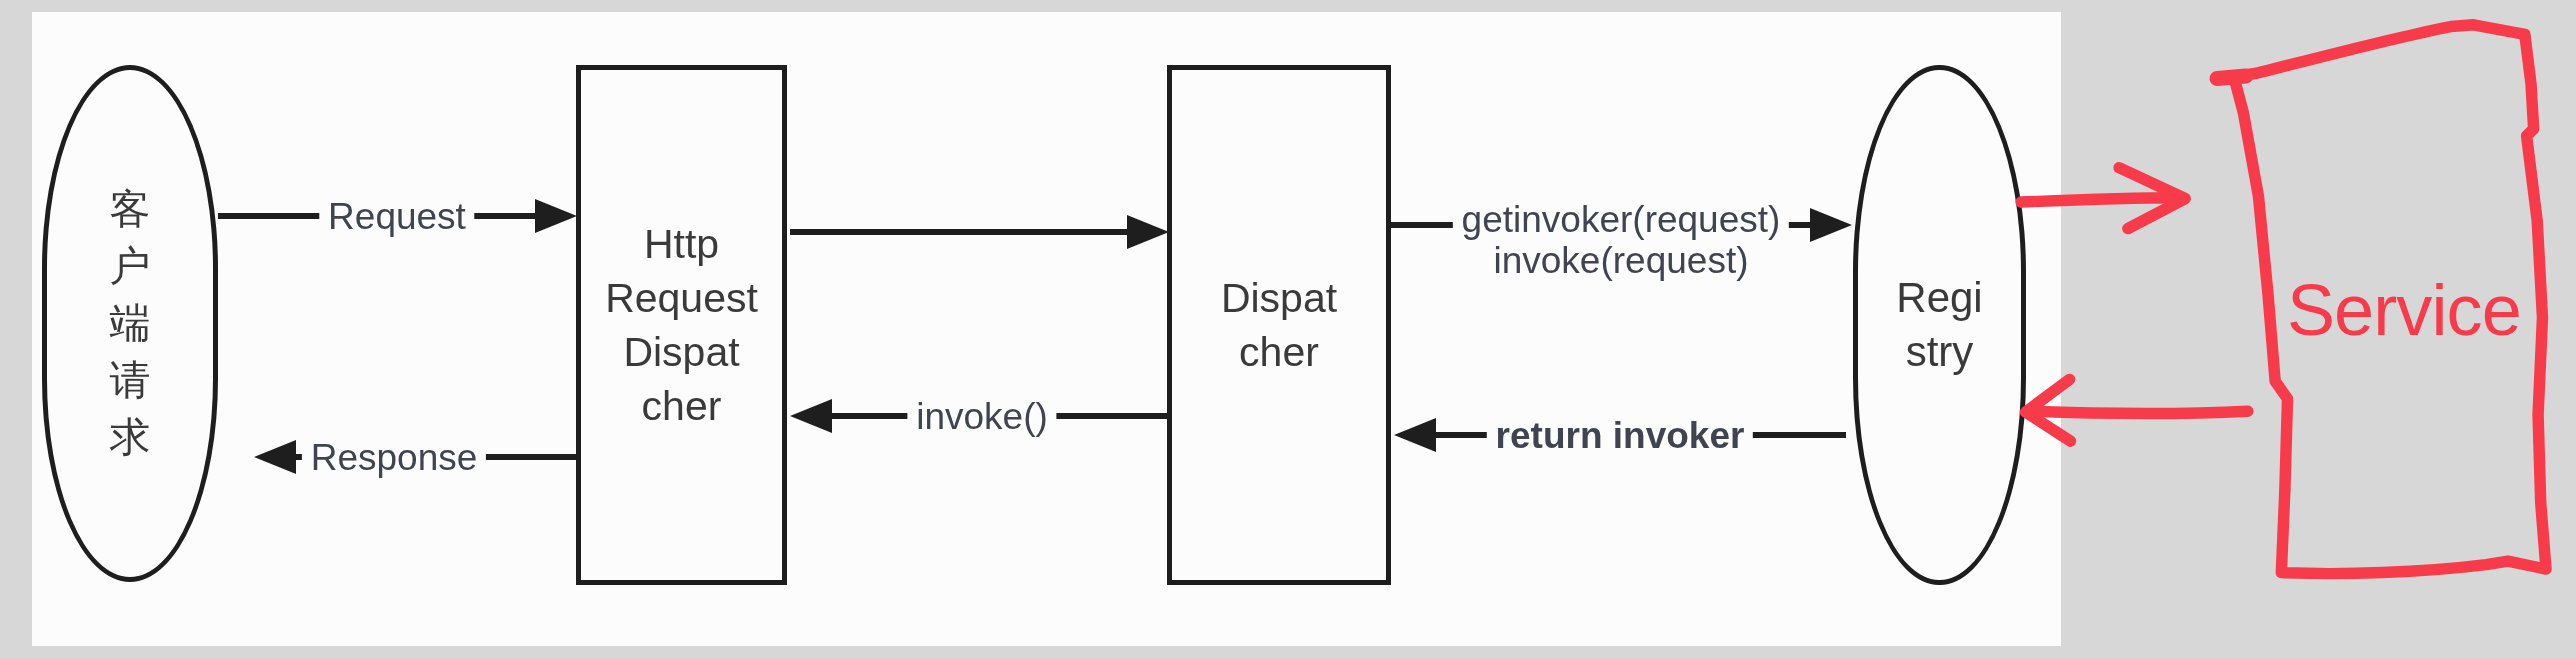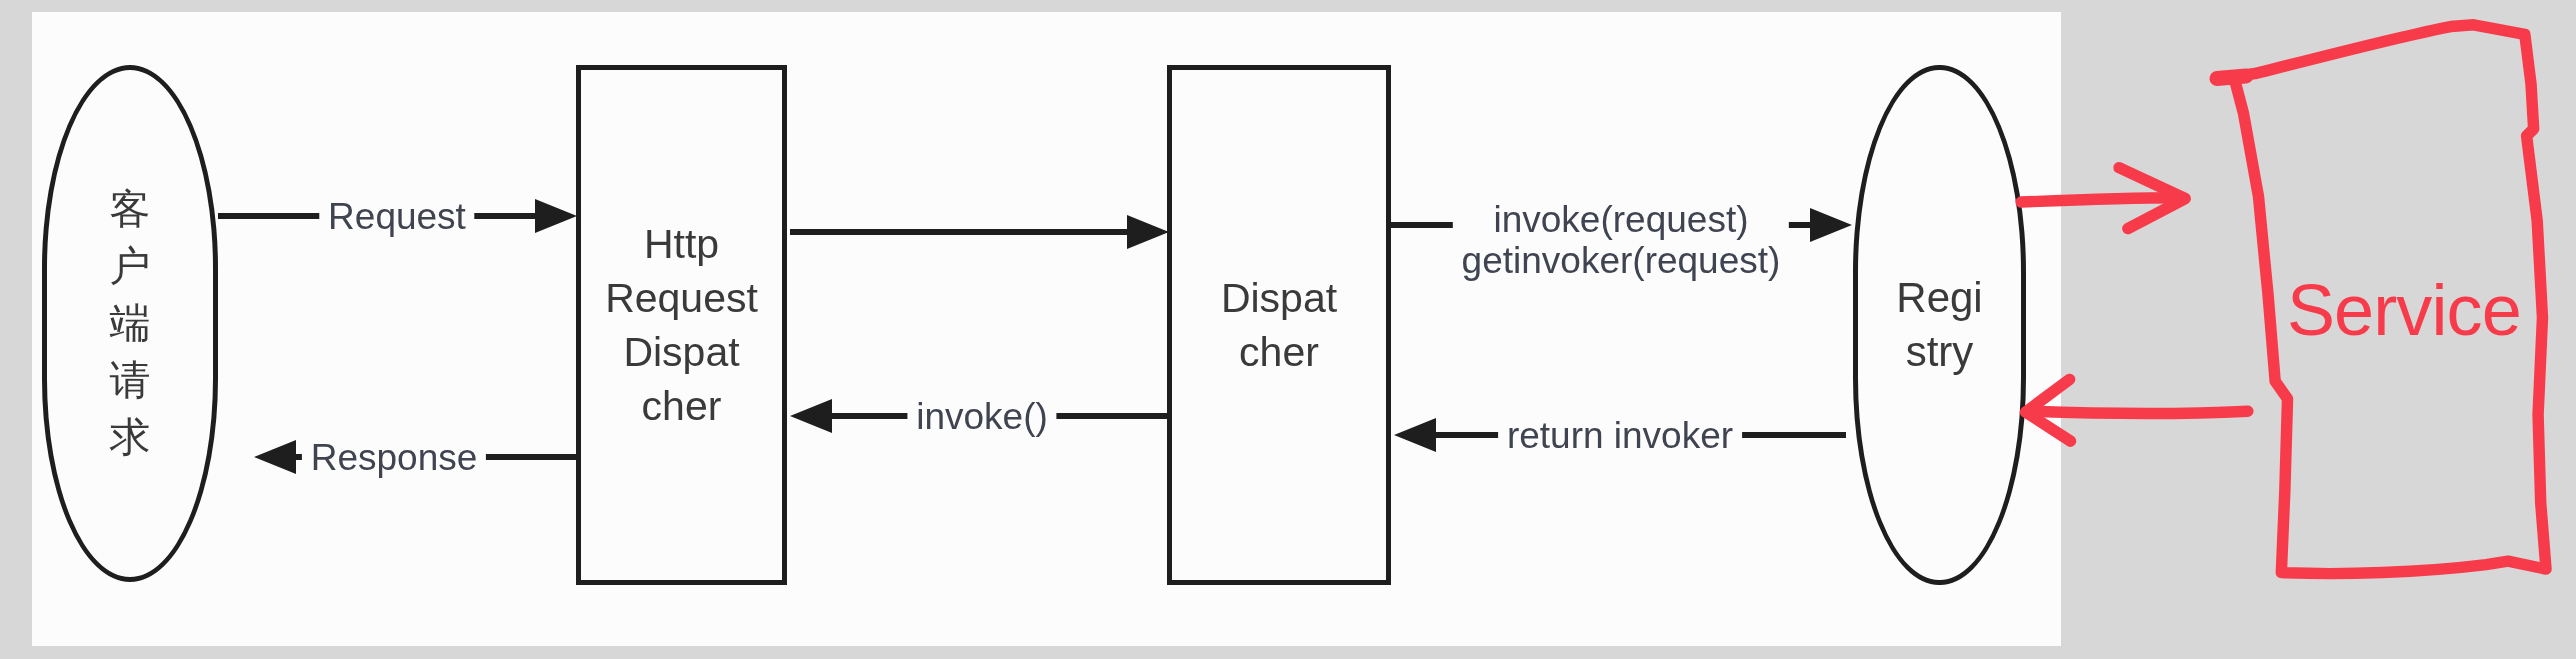--- a/index.html
+++ b/index.html
@@ -85,27 +85,27 @@
   <div class="line" style="left:790px; top:229px; width:337px;"></div>
   <div class="ah-r" style="left:1127px; top:215px;"></div>
 
   <div class="line" style="left:830px; top:413px; width:337px;"></div>
   <div class="ah-l" style="left:790px; top:399px;"></div>
   <div class="arrow-label" style="left:982px; top:416px;">invoke()</div>
 
   <div class="line" style="left:1391px; top:222px; width:419px;"></div>
   <div class="ah-r" style="left:1810px; top:208px;"></div>
   <div class="arrow-label two-line" style="left:1621px; top:240px;">
+    <div>getinvoker(request)</div>
     <div>invoke(request)</div>
-    <div>getinvoker(request)</div>
   </div>
 
   <div class="line" style="left:1434px; top:432px; width:412px;"></div>
   <div class="ah-l" style="left:1394px; top:418px;"></div>
-  <div class="arrow-label" style="left:1620px; top:435px;">return invoker</div>
+  <div class="arrow-label" style="left:1620px; top:435px;font-weight:bold;">return invoker</div>
 
   <svg class="red-svg" width="2576" height="660" viewBox="0 0 2920 748">
     <path class="red-stroke" stroke-width="13" d="M 2524,88 L 2558,83 C 2640,62 2725,40 2778,30 L 2804,28 L 2862,39 L 2869,95 L 2872,146 L 2864,154
          L 2876,250 L 2882,360 L 2877,470 L 2880,570 L 2886,645
          L 2843,636 L 2818,640 C 2745,649 2655,652 2586,649
          L 2590,555 L 2593,452 L 2579,432 L 2571,335 L 2560,222 L 2543,128 L 2533,90 Z"></path>
     <path class="red-stroke" stroke-width="17" d="M 2513,89 L 2546,86"></path>
     <path class="red-stroke" stroke-width="13" d="M 2291,229 C 2360,226 2430,224 2471,224"></path>
     <path class="red-stroke" stroke-width="13" d="M 2402,190 L 2477,225 L 2412,259"></path>
     <path class="red-stroke" stroke-width="13" d="M 2548,466 C 2470,470 2380,469 2299,466"></path>

